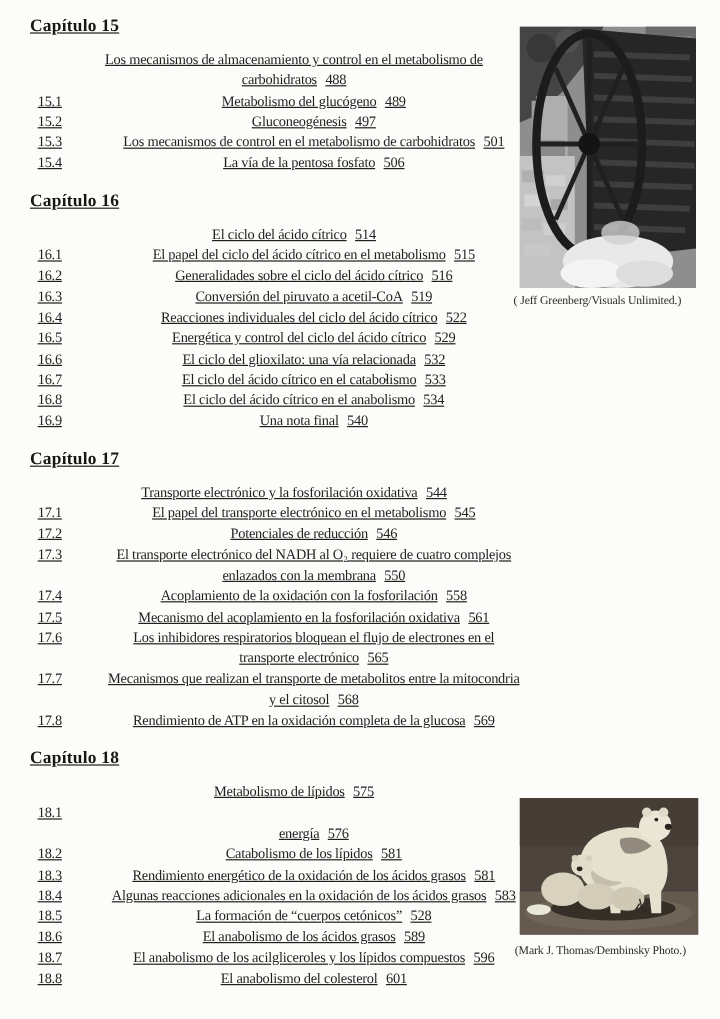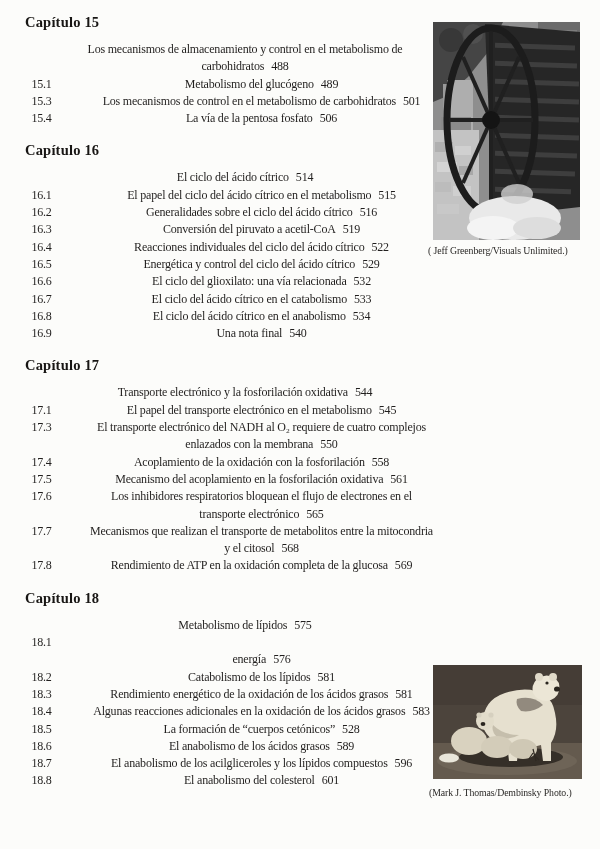--- a/index.html
+++ b/index.html
@@ -7,21 +7,21 @@
     width:600px;height:849px;
     background:#fcfcfa;
     font-family:"Liberation Serif","DejaVu Serif",serif;
     color:#211f1e;
     position:relative;
     overflow:hidden;
   }
   .content{
     position:absolute;left:25px;top:14px;width:440px;
   }
-  .chapter{margin:0 0 15px 0;}
+  .chapter{margin:0 0 15px 0;text-decoration:underline;}
   .chap-heading{
     font-size:14.5px;font-weight:bold;line-height:17px;
     margin:0 0 10px 0;letter-spacing:.2px;color:#181614;
   }
   .body-lines{font-size:12px;line-height:17.3px;letter-spacing:-0.2px;text-align:center;}
   .chap-title{margin:0;}
   .row{display:flex;}
   .row .num{width:33px;flex:none;}
   .row .txt{flex:1;}
   .body-lines span{white-space:nowrap;}
@@ -48,20 +48,24 @@
     <div class="body-lines">
       <div class="chap-title">
         <span>Los mecanismos de almacenamiento y control en el metabolismo de</span><br>
         <span>carbohidratos</span><span class="pg">488</span>
       </div>
       <div class="row">
         <span class="num">15.1</span>
         <span class="txt"><span>Metabolismo del glucógeno</span><span class="pg">489</span></span>
       </div>
       <div class="row">
+        <span class="num">15.2</span>
+        <span class="txt"><span>Gluconeogénesis</span><span class="pg">497</span></span>
+      </div>
+      <div class="row">
         <span class="num">15.3</span>
         <span class="txt"><span>Los mecanismos de control en el metabolismo de carbohidratos</span><span class="pg">501</span></span>
       </div>
       <div class="row">
         <span class="num">15.4</span>
         <span class="txt"><span>La vía de la pentosa fosfato</span><span class="pg">506</span></span>
       </div>
     </div>
   </section>
 
@@ -112,20 +116,24 @@
 
   <section class="chapter">
     <h2 class="chap-heading">Capítulo 17</h2>
     <div class="body-lines">
       <div class="chap-title">
         <span>Transporte electrónico y la fosforilación oxidativa</span><span class="pg">544</span>
       </div>
       <div class="row">
         <span class="num">17.1</span>
         <span class="txt"><span>El papel del transporte electrónico en el metabolismo</span><span class="pg">545</span></span>
+      </div>
+      <div class="row">
+        <span class="num">17.2</span>
+        <span class="txt"><span>Potenciales de reducción</span><span class="pg">546</span></span>
       </div>
       <div class="row">
         <span class="num">17.3</span>
         <span class="txt"><span>El transporte electrónico del NADH al O₂ requiere de cuatro complejos</span><br><span>enlazados con la membrana</span><span class="pg">550</span></span>
       </div>
       <div class="row">
         <span class="num">17.4</span>
         <span class="txt"><span>Acoplamiento de la oxidación con la fosforilación</span><span class="pg">558</span></span>
       </div>
       <div class="row">

